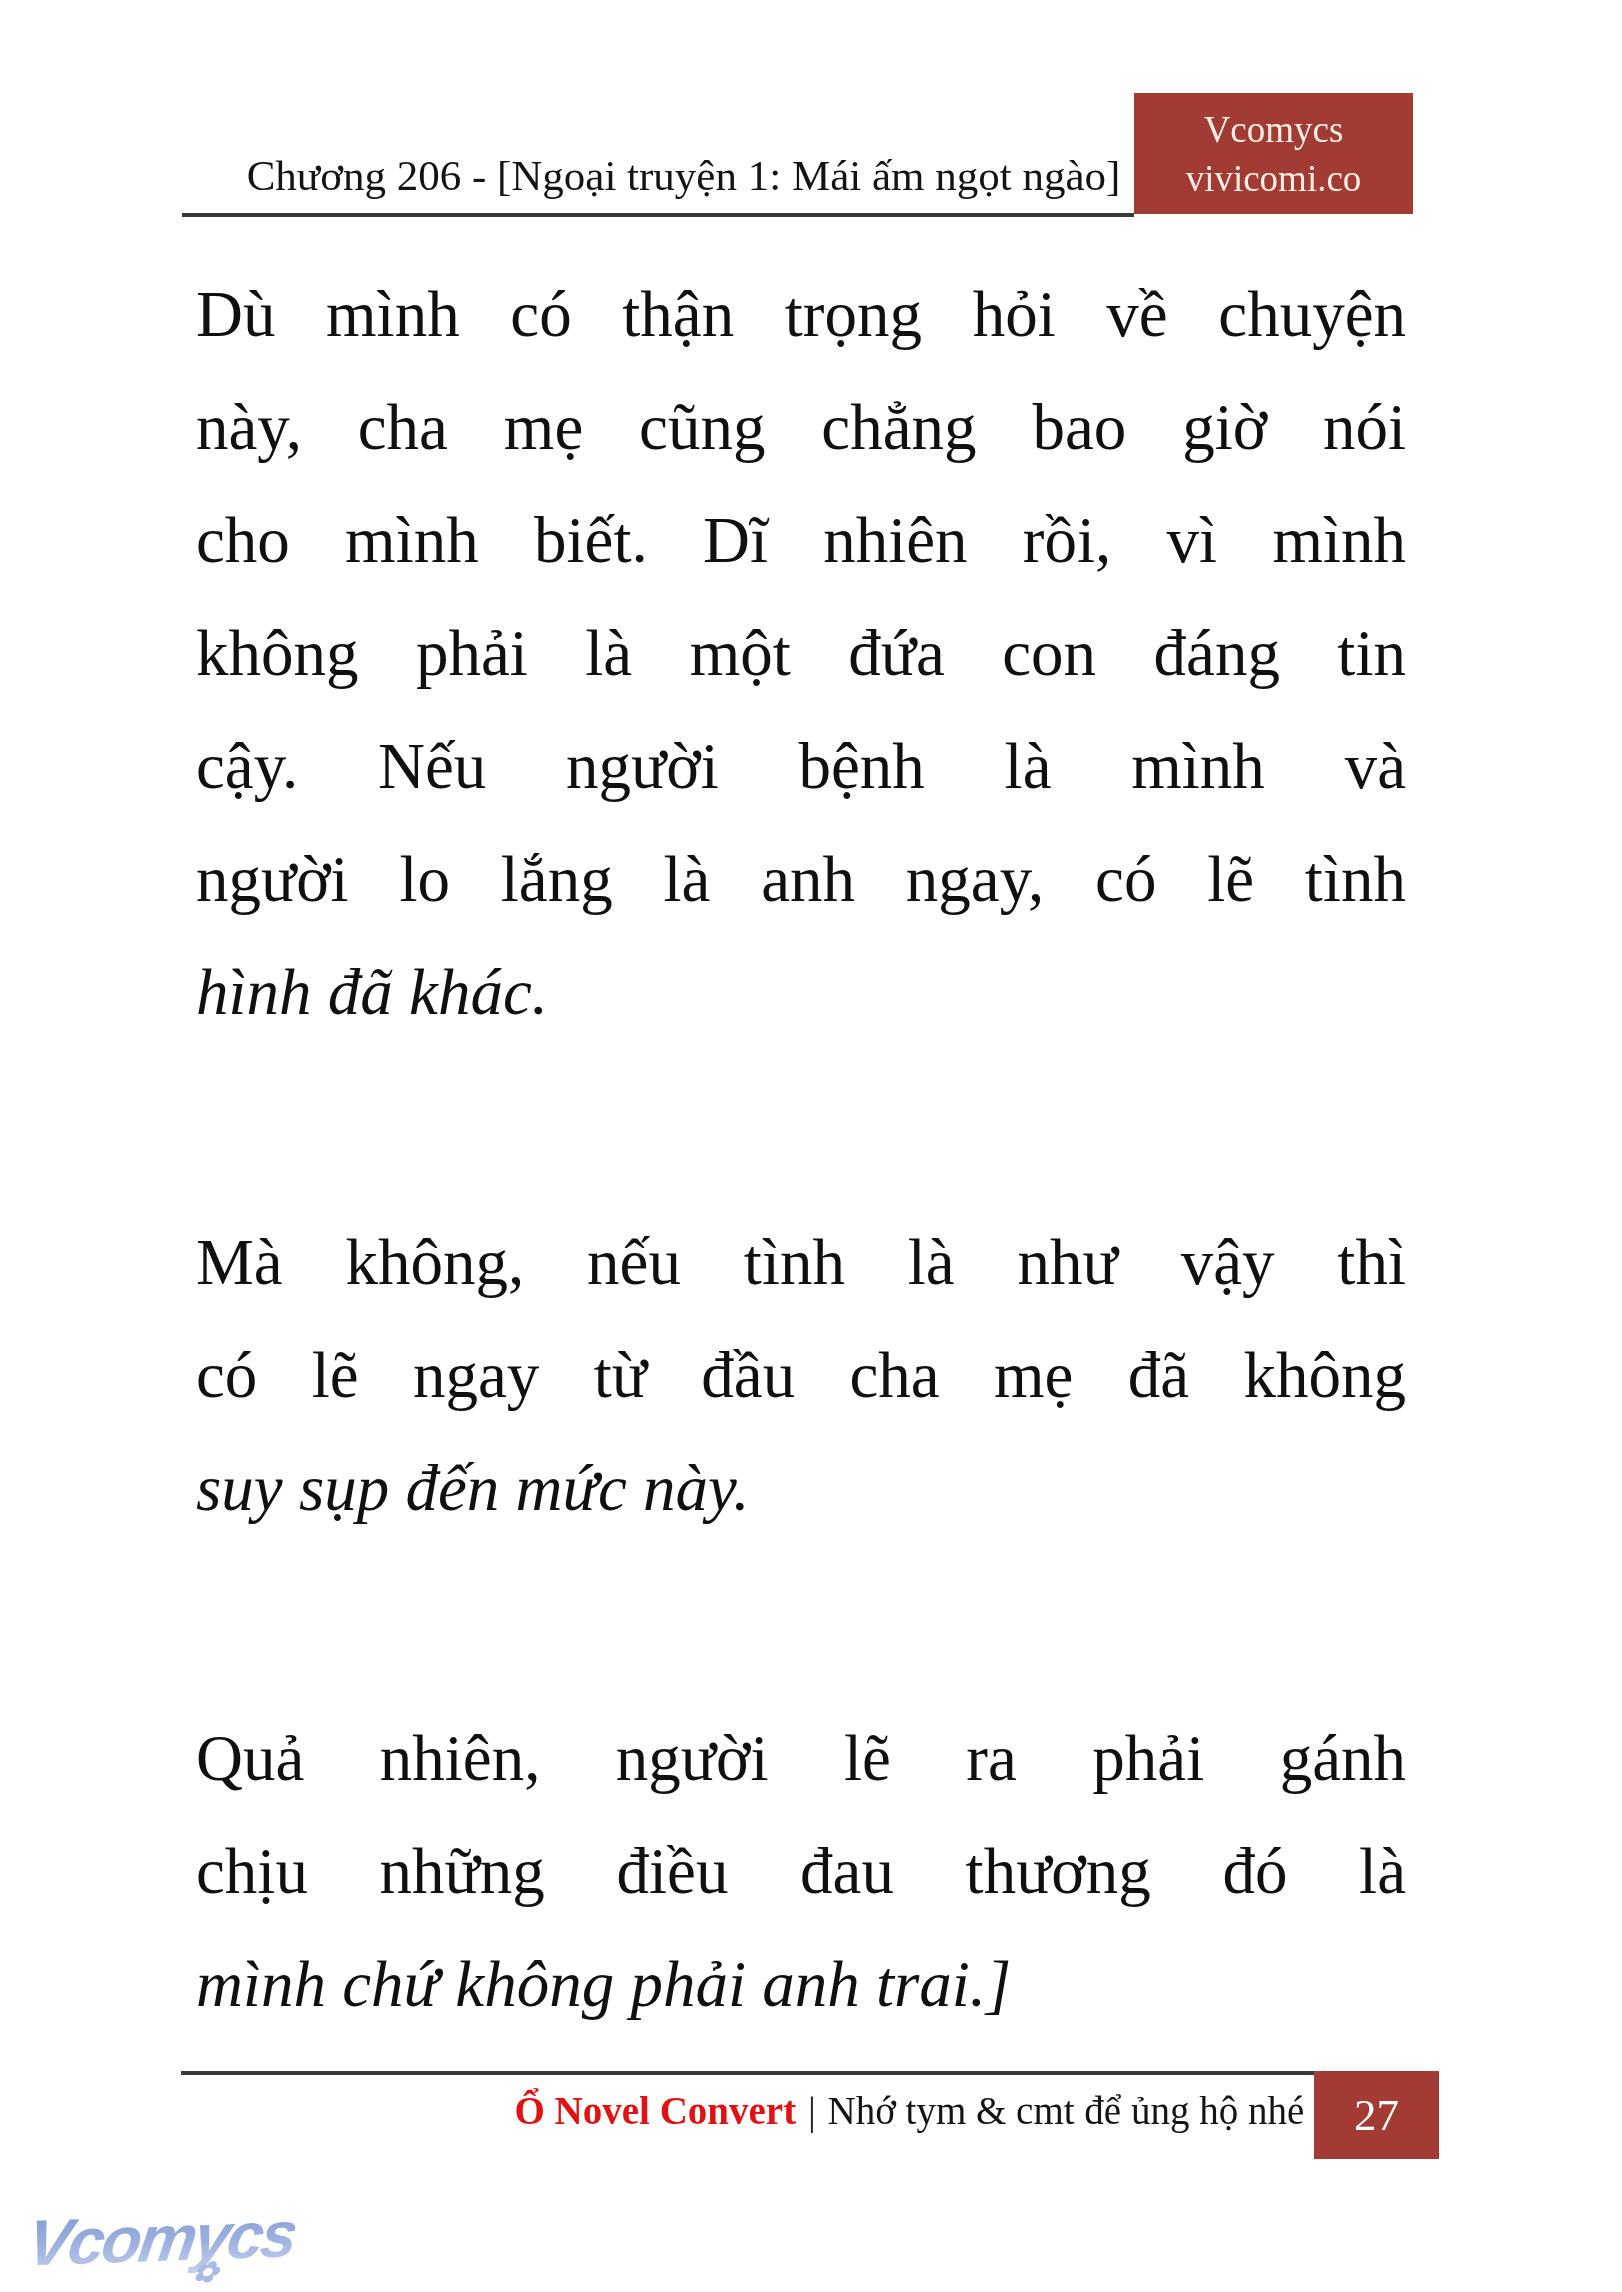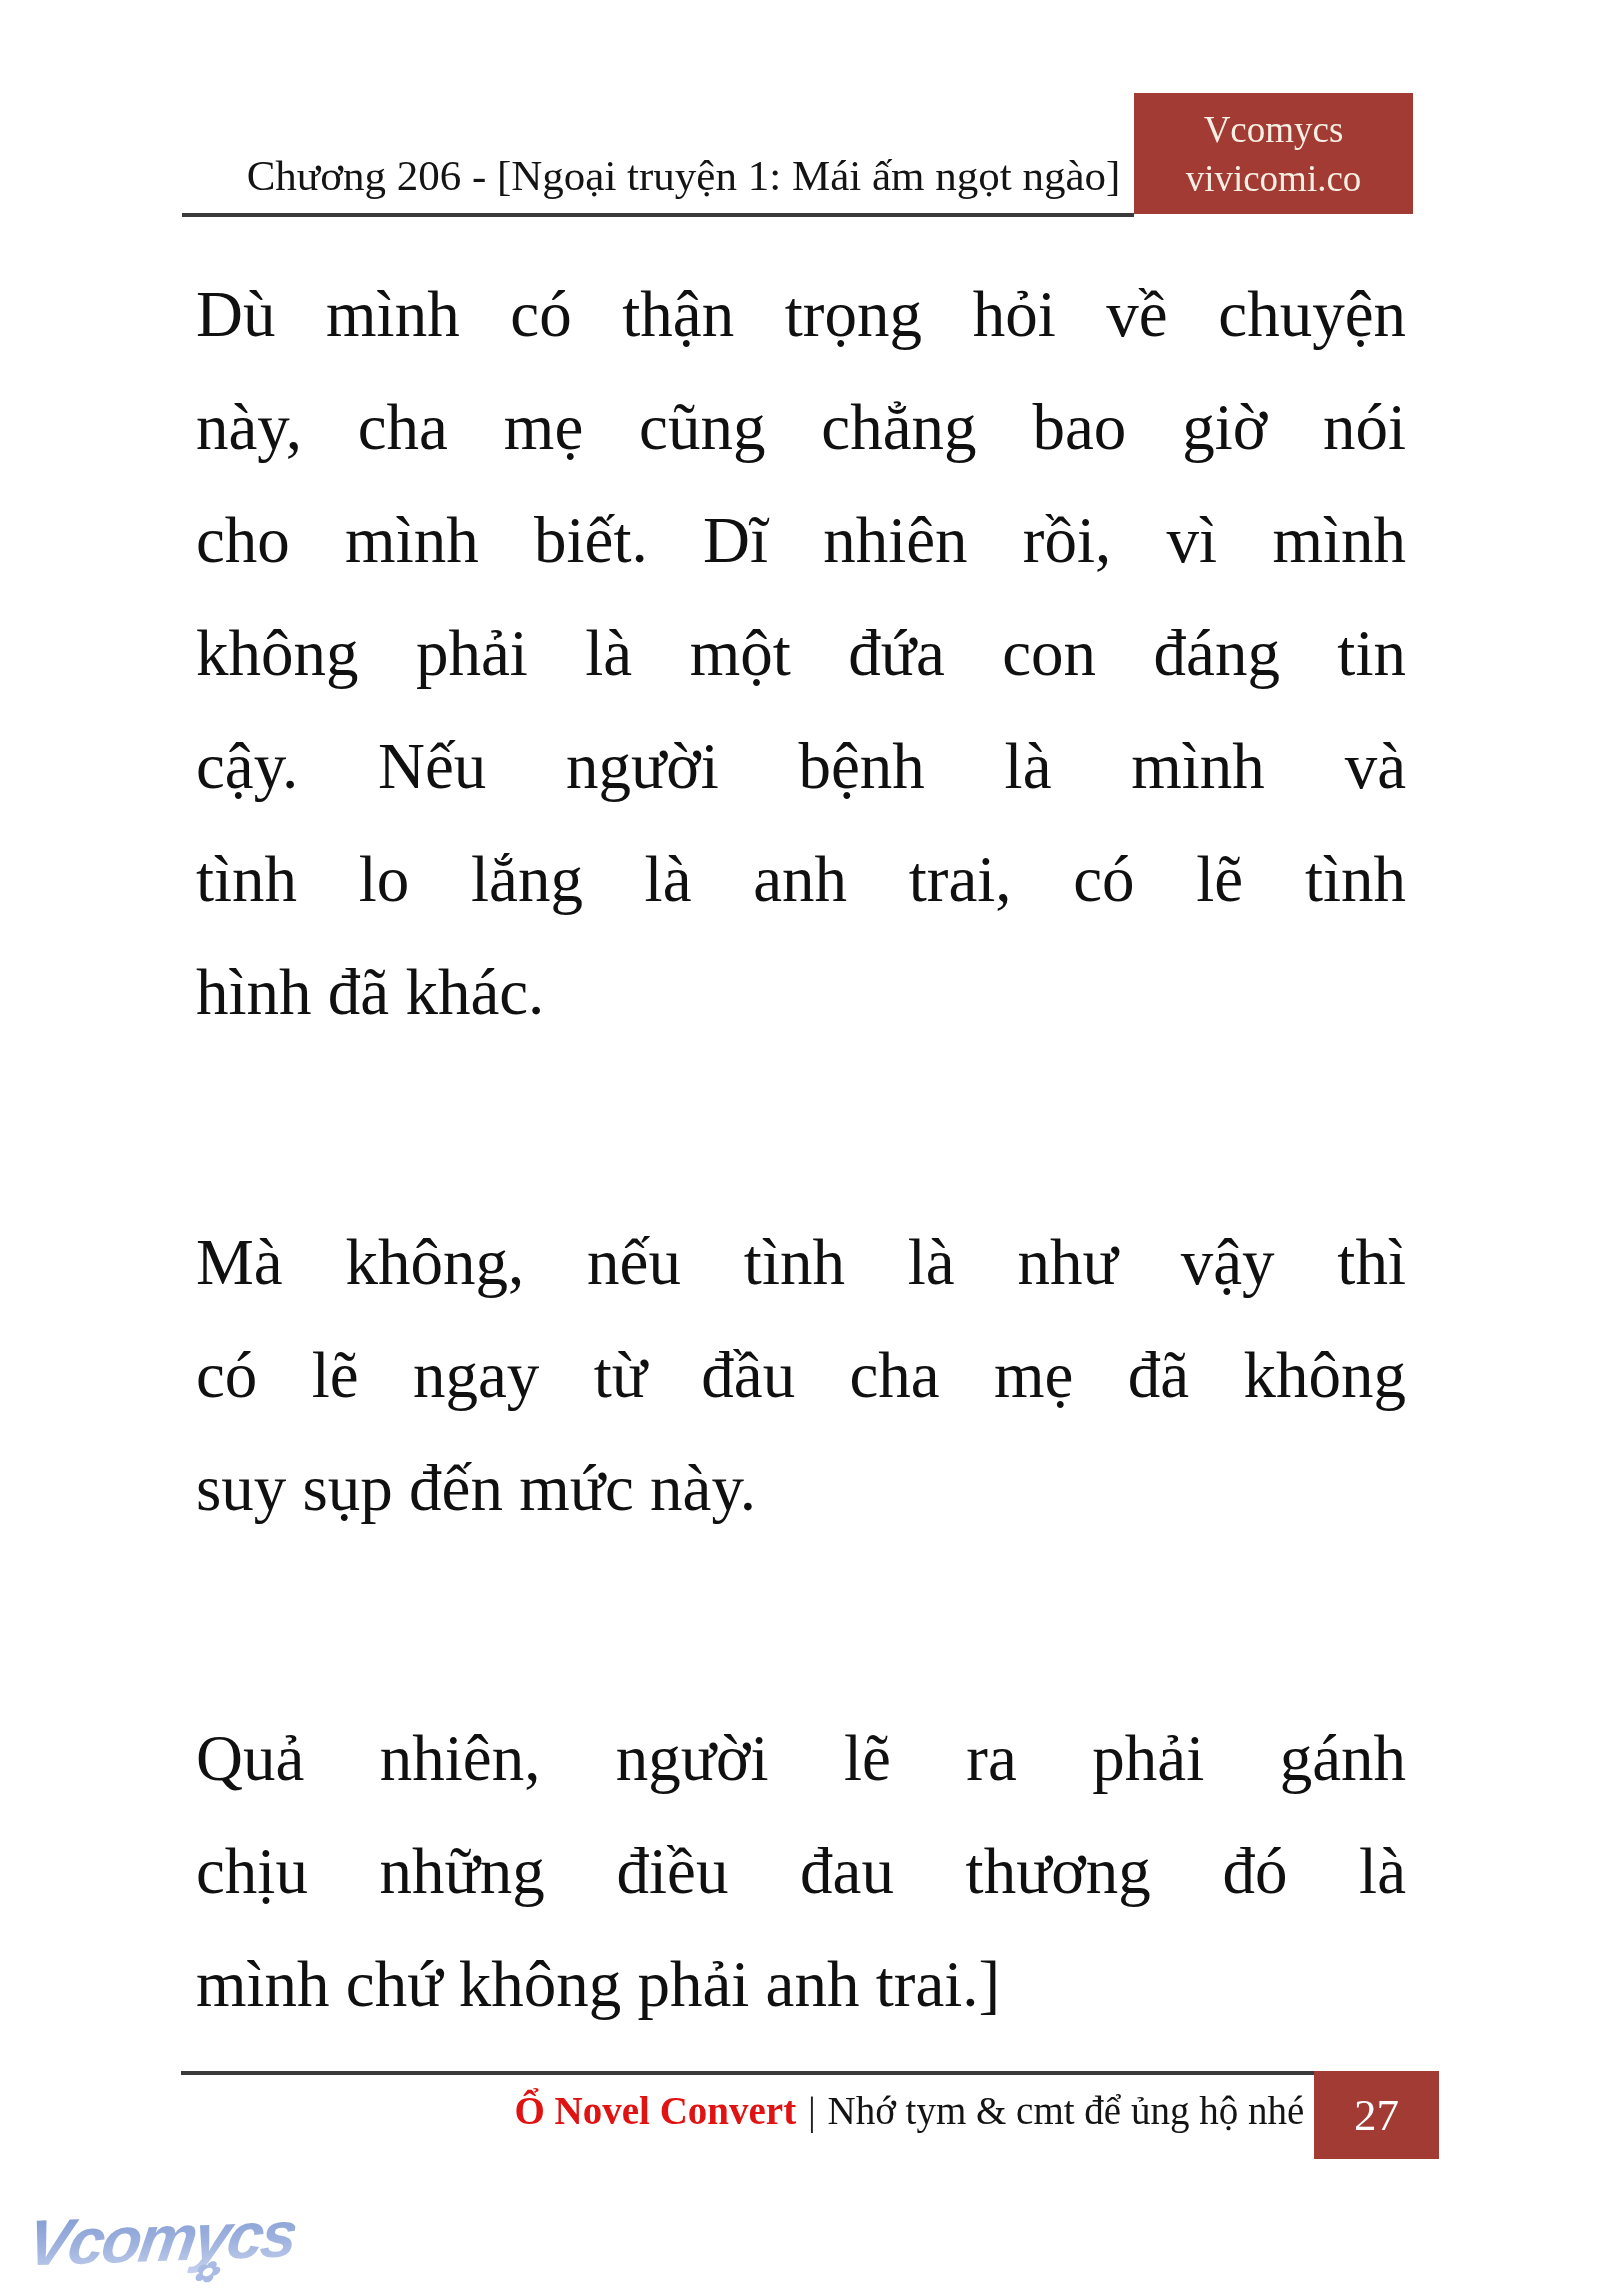--- a/index.html
+++ b/index.html
@@ -36,21 +36,21 @@
 
   
   .body-text {
     position:absolute; left:196px; top:258px;
     width:1210px;
     font-size:65px; line-height:113px;
     color:#101010;
   }
   .paragraph { margin:0 0 157px 0; }
   .jline { text-align:justify; text-align-last:justify; }
-  .lline { text-align:left; }
+  .lline { text-align:left;font-style:italic; }
 
   
   .footer {
     position:absolute; left:181px; top:2071px;
     width:1258px;
     display:flex; align-items:flex-start;
   }
   .footer-text {
     flex:1;
     border-top:4.9px solid #3a3a3a;
@@ -109,21 +109,21 @@
   </div>
 
   <div class="body-text">
 
     <div class="paragraph">
       <div class="jline">Dù mình có thận trọng hỏi về chuyện</div>
       <div class="jline">này, cha mẹ cũng chẳng bao giờ nói</div>
       <div class="jline">cho mình biết. Dĩ nhiên rồi, vì mình</div>
       <div class="jline">không phải là một đứa con đáng tin</div>
       <div class="jline">cậy. Nếu người bệnh là mình và</div>
-      <div class="jline">tình lo lắng là anh trai, có lẽ tình</div>
+      <div class="jline">người lo lắng là anh ngay, có lẽ tình</div>
       <div class="lline">hình đã khác.</div>
     </div>
 
     <div class="paragraph">
       <div class="jline">Mà không, nếu tình là như vậy thì</div>
       <div class="jline">có lẽ ngay từ đầu cha mẹ đã không</div>
       <div class="lline">suy sụp đến mức này.</div>
     </div>
 
     <div class="paragraph">

